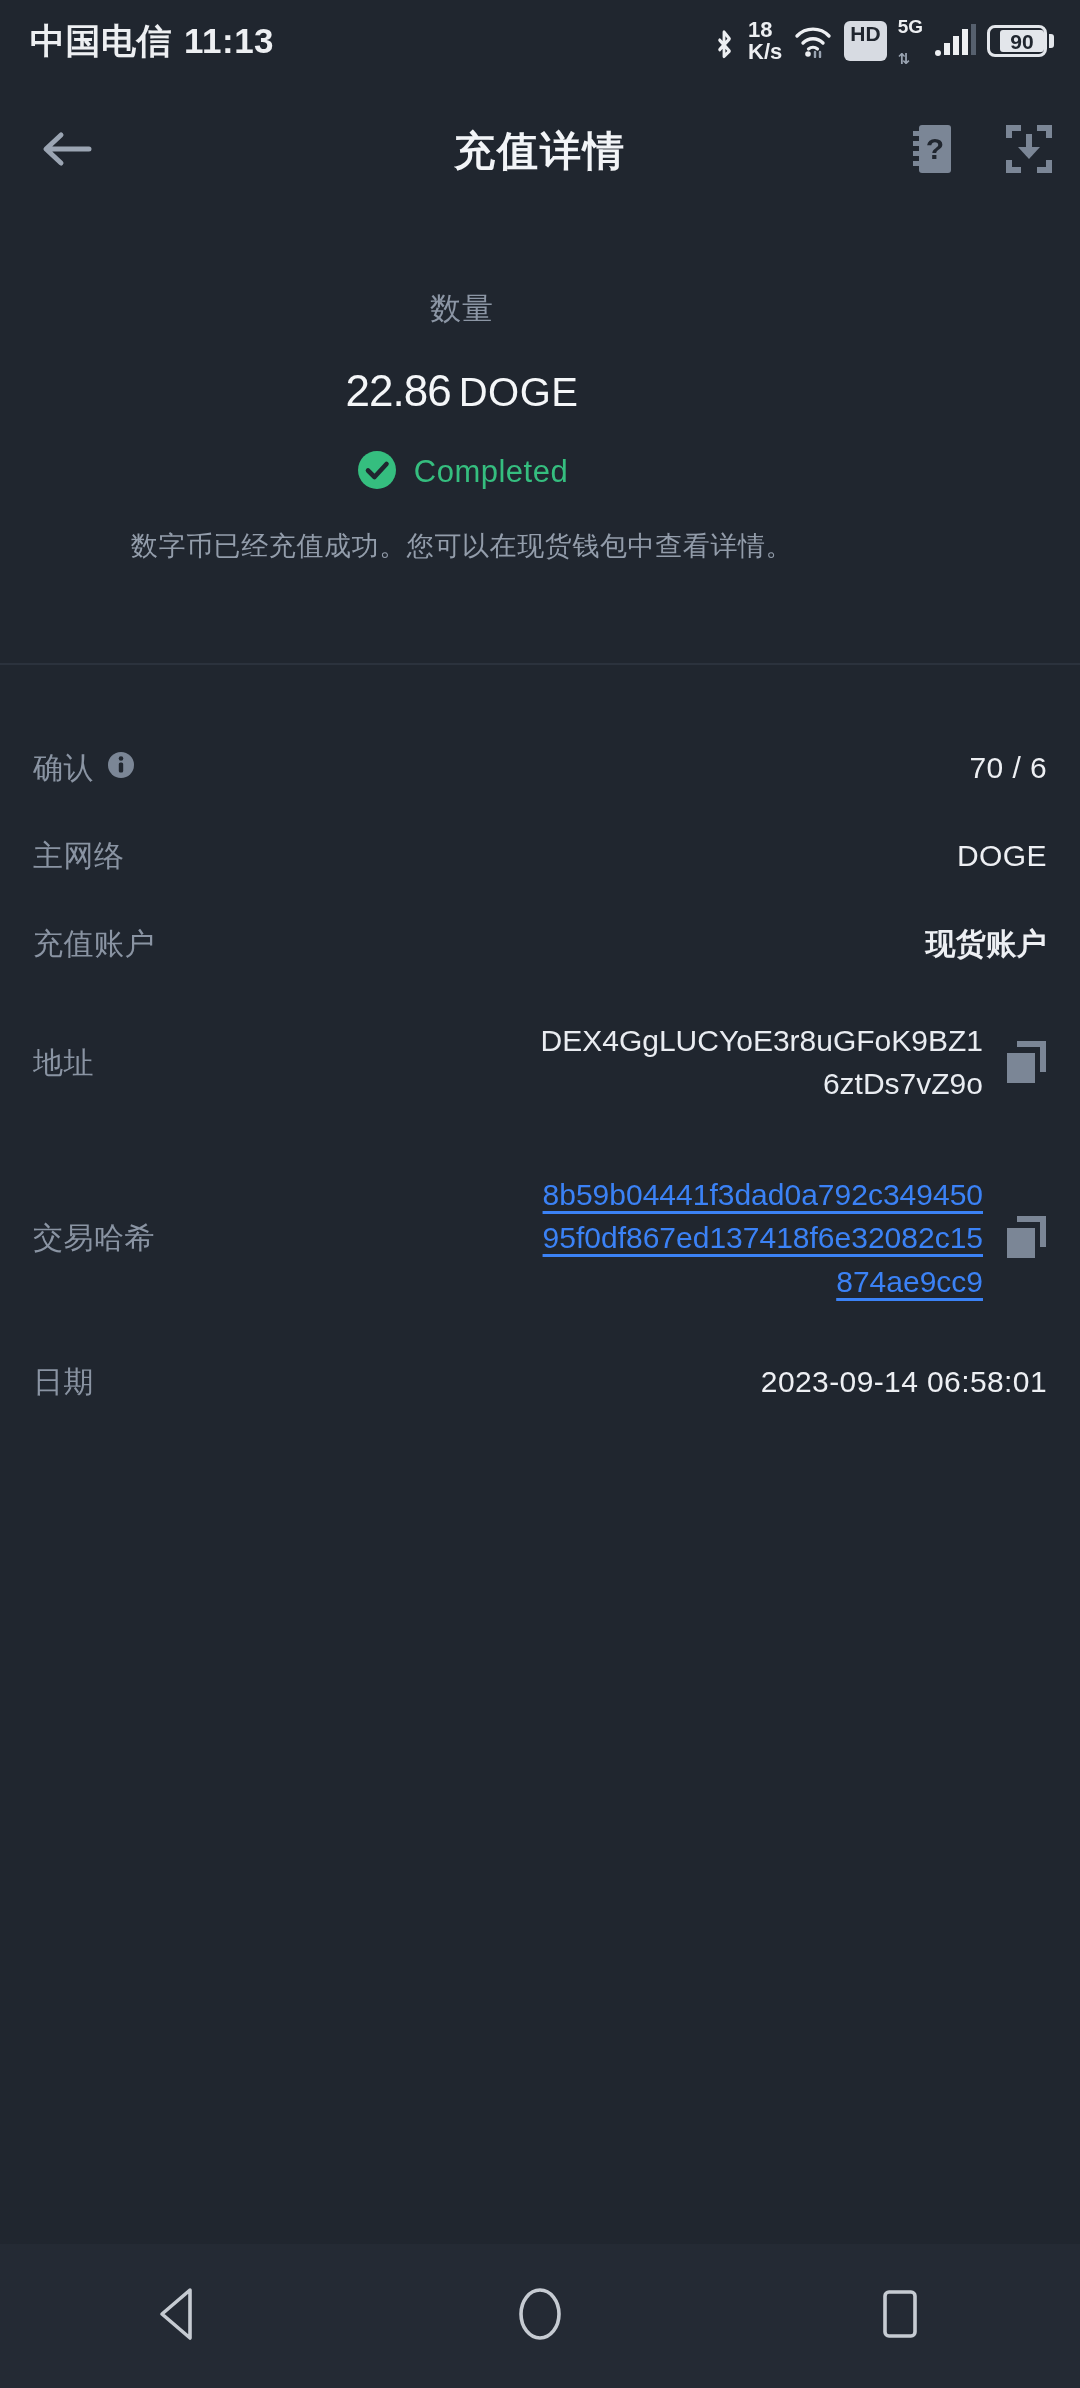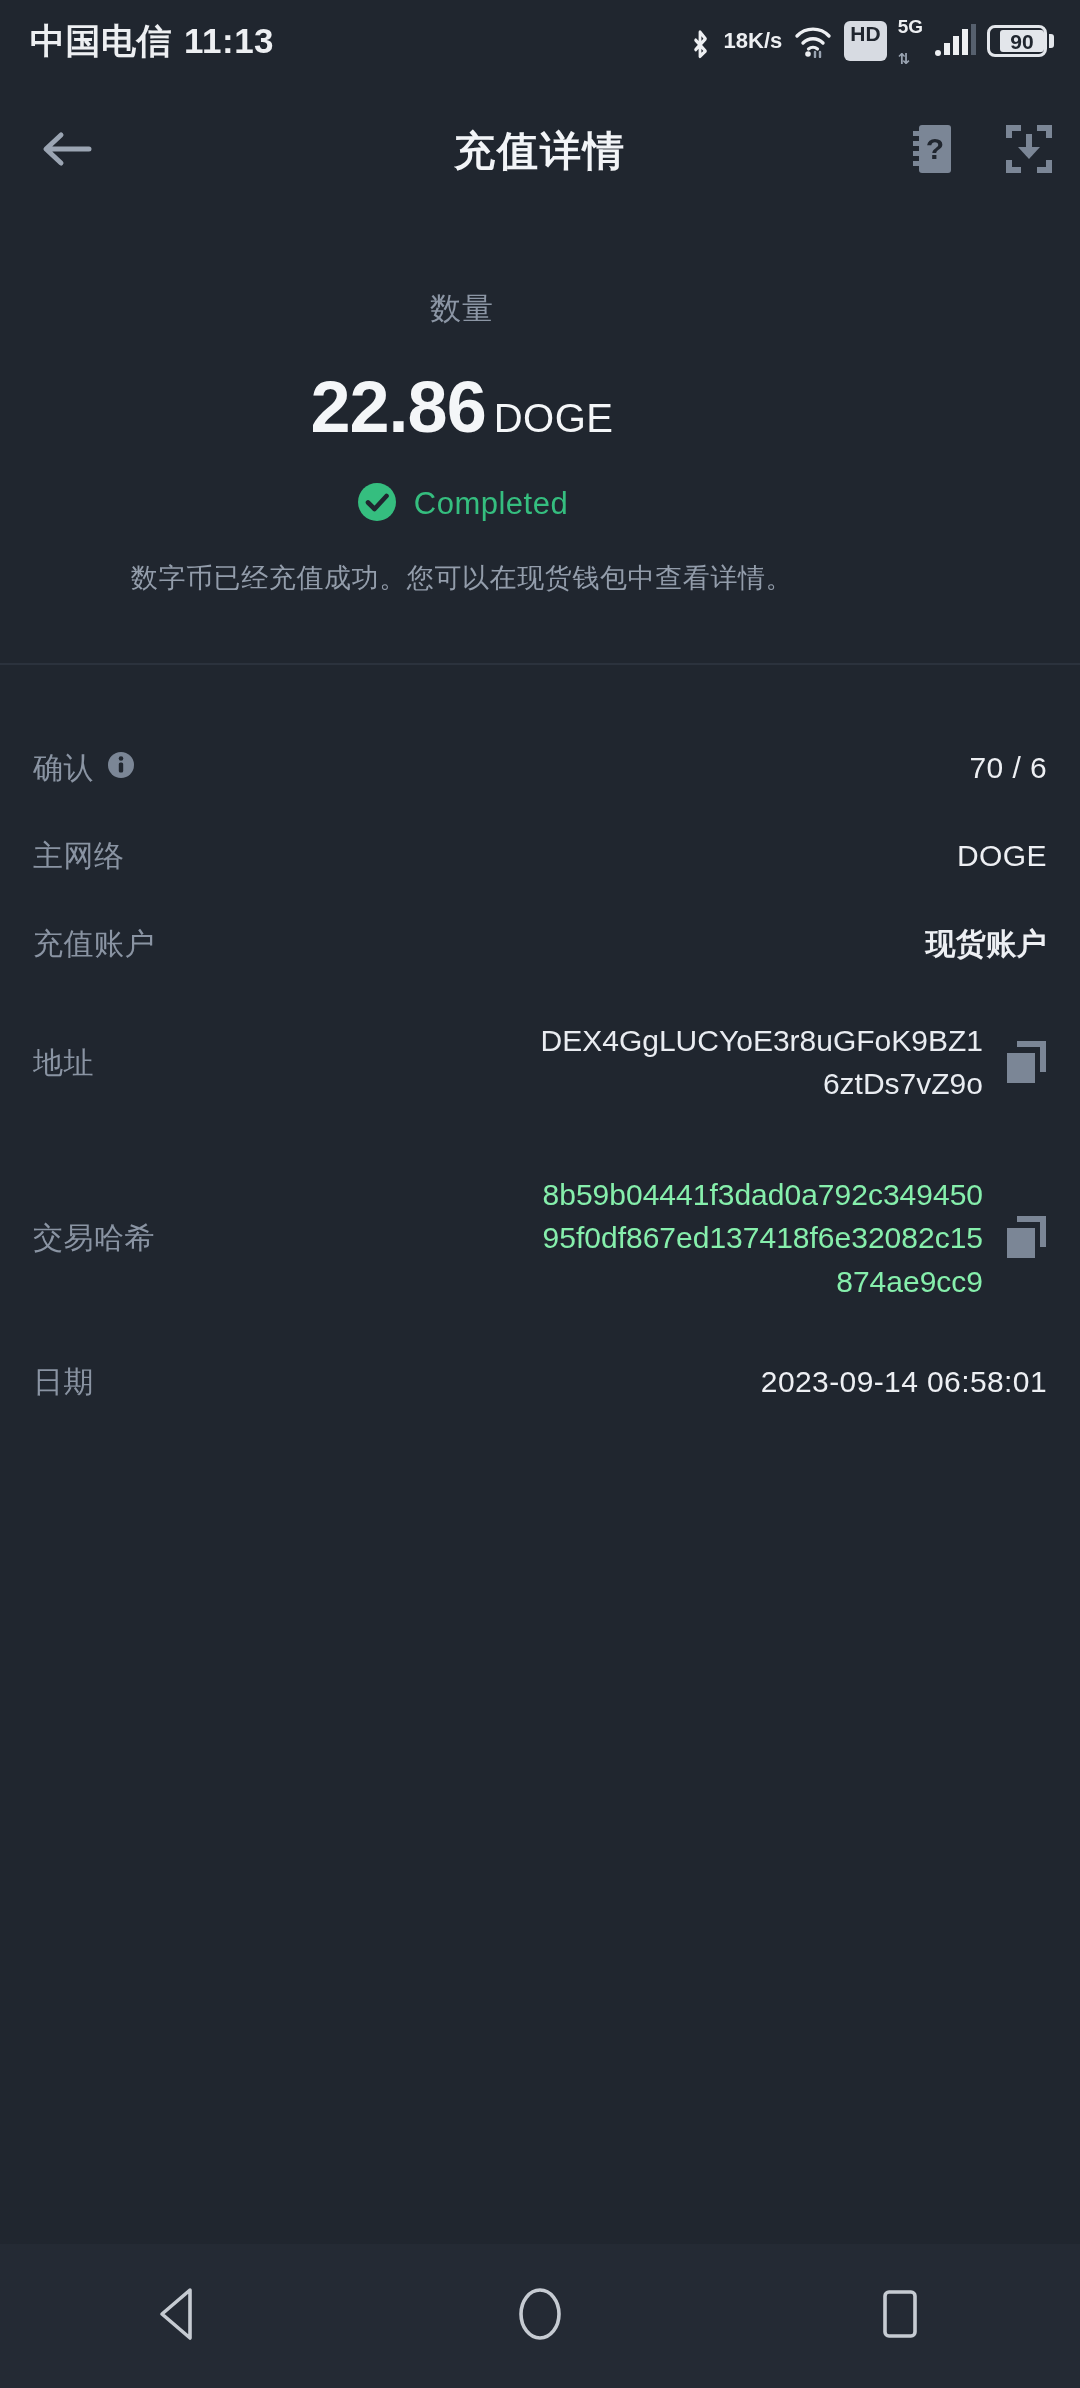--- a/index.html
+++ b/index.html
@@ -14,21 +14,21 @@
   
   .statusbar{
     position:absolute; top:0; left:0; width:1080px; height:82px;
     display:flex; align-items:center; justify-content:space-between;
     padding:0 26px 0 30px;
   }
   .sb-left{ display:flex; align-items:baseline; gap:12px; color:#EDEFF2;
     font-size:35px; font-weight:bold; letter-spacing:0.5px; }
   .sb-right{ display:flex; align-items:center; gap:11px; }
   .sb-icon{ display:flex; align-items:center; justify-content:center; }
-  .netspeed{ display:flex; flex-direction:row; align-items:flex-start;
+  .netspeed{ display:flex; flex-direction:column; align-items:flex-start;
     color:#EDEFF2; font-size:20px; font-weight:bold; line-height:0.98; }
   .netspeed .n1{ font-size:22px; }
   .netspeed .n2{ font-size:22px; }
   .hd-badge{
     background:#D7DBE2; color:#20262F; border-radius:6px;
     font-size:21px; font-weight:bold; padding:2px 6px 17px; line-height:1;
   }
   .fiveg{ display:flex; flex-direction:column; align-items:flex-start; line-height:1;gap:14px; }
   .fiveg .lbl{ color:#EDEFF2; font-size:19px; font-weight:bold; }
   .fiveg .ar{ color:#9AA4B2; font-size:15px; font-weight:bold; margin-top:1px;}
@@ -58,21 +58,21 @@
     font-size:41px; font-weight:bold; letter-spacing:2px;
   }
   .appbar-actions{ position:absolute; right:22px; top:50%; transform:translateY(-50%);
     display:flex; align-items:center; gap:38px; }
   .appbar-actions .act{ width:58px; height:58px; display:flex; align-items:center; justify-content:center; }
 
   
   .hero{ position:absolute; top:202px; left:0; width:924px; text-align:center; }
   .hero-label{ color:#8C96A5; font-size:31px; margin-top:86px; letter-spacing:1px;}
   .hero-amount{ margin-top:36px; color:#F4F6F8; }
-  .hero-amount .num{ font-size:72px; font-weight:bold; letter-spacing:-1px;text-align:center; }
+  .hero-amount .num{ font-size:44px; font-weight:normal; letter-spacing:-1px;text-align:center; }
   .hero-amount .cur{ font-size:40px; font-weight:normal; margin-left:8px; letter-spacing:0.5px;}
   .hero-status{
     margin-top:33px; display:flex; align-items:center; justify-content:center; gap:16px;
   }
   .hero-status .txt{ color:#35BE7F; font-size:31px; letter-spacing:0.5px; }
   .hero-desc{
     margin-top:33px; color:#939DAB; font-size:27px; letter-spacing:0.6px;
   }
   .divider{ position:absolute; top:663px; left:0; width:1080px; height:2px; background:#2B323D; }
 
@@ -88,22 +88,22 @@
     color:#8A94A3; font-size:30px; display:flex; align-items:center; gap:12px;
     white-space:nowrap; letter-spacing:0.5px;
   }
   .row-value{
     color:#EDEFF3; font-size:30px; text-align:right; letter-spacing:0.4px;
   }
   .row-value.bold{ font-weight:bold; }
   .row-right{ display:flex; align-items:center; gap:22px; justify-content:flex-end; flex:1;}
   .addr-val{ color:#E9ECF1; font-size:30px; line-height:1.42; max-width:455px;
     word-break:break-all; text-align:right; }
-  .hash-val{ color:#86efac; font-size:30px; line-height:1.45; max-width:455px;
-    word-break:break-all; text-align:right; 
+  .hash-val{ color:#3b82f6; font-size:30px; line-height:1.45; max-width:455px;
+    word-break:break-all; text-align:right; text-decoration:underline;
     text-underline-offset:6px; }
   .copy-ico{ flex:0 0 auto; width:42px; height:46px; }
 
   
   .navbar{
     position:absolute; left:0; bottom:0; width:1080px; height:144px;
     background:#242A34; display:flex; align-items:center; justify-content:space-around;
   }
   .navbtn{ width:120px; height:120px; display:flex; align-items:center; justify-content:center; }
 

